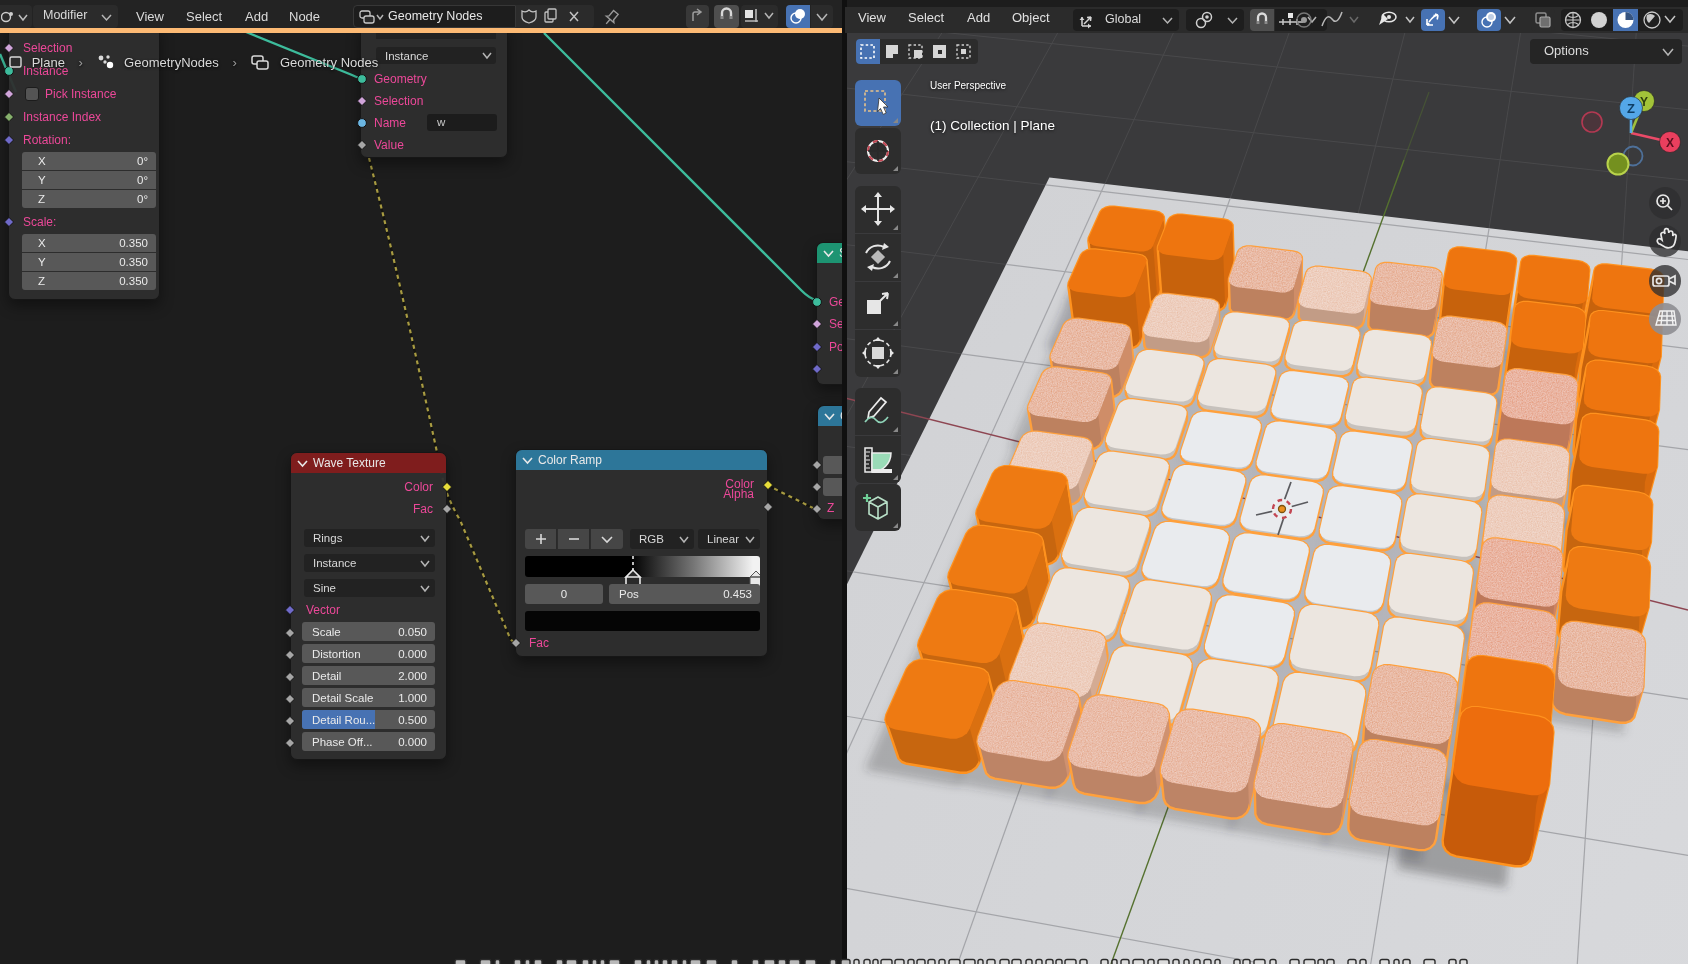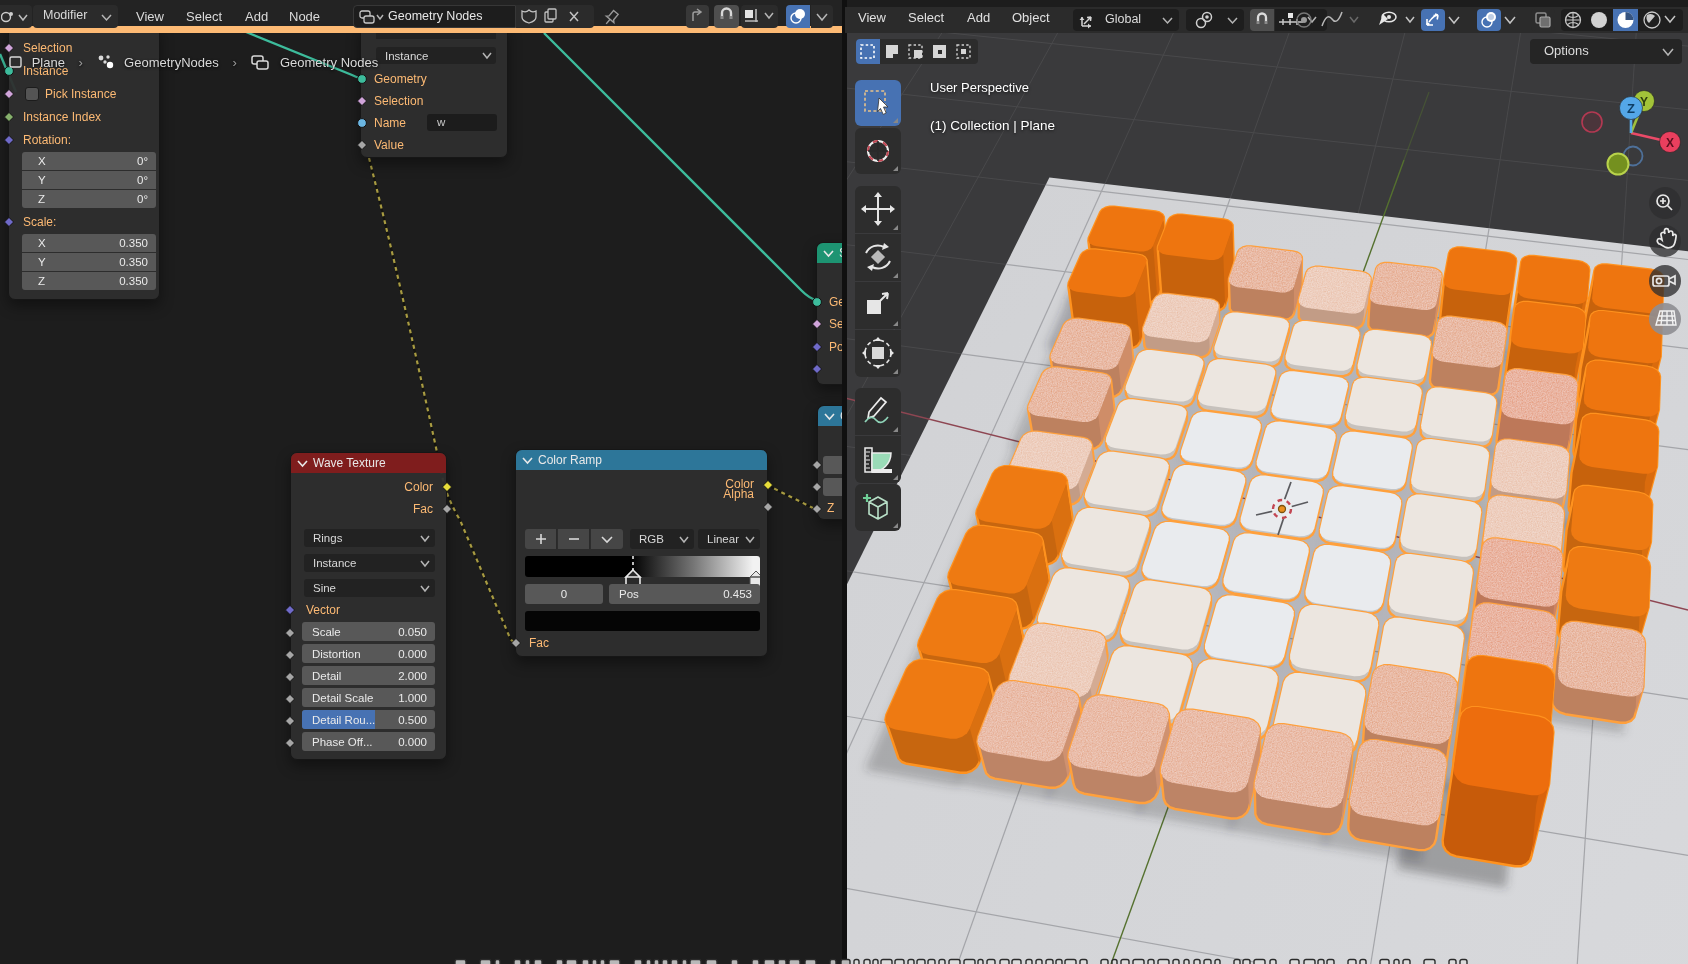--- a/index.html
+++ b/index.html
@@ -1,21 +1,21 @@
 <!DOCTYPE html>
 <html><head><meta charset="utf-8">
 <style>
 *{margin:0;padding:0;box-sizing:border-box}
 html,body{width:1688px;height:964px;overflow:hidden;background:#1d1d1d;font-family:"Liberation Sans",sans-serif;}
 .abs{position:absolute}
 #page{position:relative;width:1688px;height:964px;overflow:hidden}
 .hdrtxt{color:#dadada;font-size:13px;line-height:33px}
 .node{position:absolute;background:#2e2e2ef2;border:1px solid #161616;border-radius:7px;box-shadow:0 6px 14px rgba(0,0,0,0.4)}
 .nhead{position:absolute;left:0;right:0;top:0;height:20px;border-radius:6px 6px 0 0;color:#e8e8e8;font-size:12px;line-height:20px}
-.nrow{position:absolute;color:#fdba74;font-size:12px}
+.nrow{position:absolute;color:#ec4899;font-size:12px}
 .slider{position:absolute;background:#585858;border-radius:3px;color:#eaeaea;font-size:11.5px;overflow:hidden}
 .slider .lab{position:absolute;left:10px;top:50%;transform:translateY(-50%)}
 .slider .val{position:absolute;right:8px;top:50%;transform:translateY(-50%)}
 .drop{position:absolute;background:#222222;border-radius:3px;color:#d8d8d8;font-size:11.5px}
 .drop .lab{position:absolute;left:9px;top:50%;transform:translateY(-50%)}
 </style></head><body>
 <div id="page">
 
 <div class="abs" style="left:0;top:0;width:845px;height:964px;background:#1d1d1d"></div>
 <svg class="abs" style="left:0;top:0" width="845" height="964" viewBox="0 0 845 964">
@@ -239,21 +239,21 @@
 <div class="slider" style="left:5px;top:72px;width:34px;height:18px;border-radius:3px 0 0 3px">
         <span class="val" style="right:6px">Y</span>
       </div>
 <div class="nrow" style="left:9px;top:95px">Z</div>
 </div>
 <svg class="abs" style="left:809px;top:455px" width="17" height="66" viewBox="0 0 17 66">
 <path d="M8 5.4 L12.6 10 L8 14.6 L3.4000000000000004 10 Z" fill="#a6a6a6" stroke="#141414" stroke-width="1"></path>
       <path d="M8 27.4 L12.6 32 L8 36.6 L3.4000000000000004 32 Z" fill="#a6a6a6" stroke="#141414" stroke-width="1"></path>
       <path d="M8 49.4 L12.6 54 L8 58.6 L3.4000000000000004 54 Z" fill="#a6a6a6" stroke="#141414" stroke-width="1"></path>
 </svg>
-<div class="abs" style="left:0;top:0;width:845px;height:33px;background:#232323;border-bottom:7px solid #fdba74">
+<div class="abs" style="left:0;top:0;width:845px;height:33px;background:#232323;border-bottom:5px solid #fdba74">
 <div class="abs" style="left:-14px;top:5px;width:46px;height:23px;background:#2b2b2b;border-radius:4px"></div>
 <svg class="abs" style="left:1px;top:9px" width="30" height="16">
         <circle cx="5" cy="8" r="4.5" fill="none" stroke="#cdcdcd" stroke-width="1.4"></circle>
         <circle cx="10" cy="5" r="2" fill="#cdcdcd"></circle>
         <path d="M18,6 L22,11 L26,6" fill="none" stroke="#bdbdbd" stroke-width="1.5"></path>
       </svg>
 <div class="abs" style="left:33px;top:5px;width:85px;height:23px;background:#2b2b2b;border-radius:4px">
 <span style="position:absolute;left:10px;top:3px;color:#dadada;font-size:12.5px">Modifier</span>
 <svg class="abs" style="right:6px;top:8px" width="11" height="9">
           <path d="M1,2 L5.5,7 L10,2" fill="none" stroke="#b5b5b5" stroke-width="1.5"></path>
@@ -943,21 +943,21 @@
         <rect x="5" y="6" width="13" height="13" fill="none" stroke="#cfcfcf" stroke-width="1.4" stroke-dasharray="2.4 2.2"></rect>
         <rect x="9" y="10" width="5" height="5" fill="#d6d6d6"></rect>
       </svg>
 </div>
 <div class="abs" style="left:1530px;top:39px;width:152px;height:25px;background:#252525;border-radius:4px">
 <span class="abs" style="left:14px;top:4px;color:#dcdcdc;font-size:13px">Options</span>
 <svg class="abs" style="right:8px;top:8px" width="12" height="10">
         <path d="M1,2 L6,8 L11,2" fill="none" stroke="#b5b5b5" stroke-width="1.5"></path>
       </svg>
 </div>
-<div class="abs" style="left:930px;top:80px;color:#fff;font-size:13px;text-shadow:0 1px 3px rgba(0,0,0,0.7)">User Perspective</div>
+<div class="abs" style="left:930px;top:80px;color:#fff;font-size:10px;text-shadow:0 1px 3px rgba(0,0,0,0.7)">User Perspective</div>
 <div class="abs" style="left:930px;top:118px;color:#fff;font-size:13.5px;text-shadow:0 1px 3px rgba(0,0,0,0.7)">(1) Collection | Plane</div>
 <div class="abs" style="left:855px;top:80px;width:46px;height:46px;background:#4772b3;border-radius:6px"><svg width="46" height="46">
         <rect x="10" y="11" width="20" height="20" fill="none" stroke="#e8c28a" stroke-width="1.6" stroke-dasharray="3 2.4"></rect>
         <path d="M24,18 l9,9 -4.5,0 2.7,6 -3,1.4 -2.7,-6 -3,3.3 Z" fill="#fff" stroke="#333" stroke-width="0.8"></path>
       </svg><div class="abs" style="right:3px;bottom:3px;width:0;height:0;border-left:5px solid transparent;border-bottom:5px solid #888"></div></div>
     <div class="abs" style="left:855px;top:128px;width:46px;height:46px;background:#2d2d2d;border-radius:6px"><svg width="46" height="46">
         <circle cx="23" cy="23" r="10" fill="none" stroke="#f0f0f0" stroke-width="2"></circle>
         <circle cx="23" cy="23" r="10" fill="none" stroke="#c24653" stroke-width="2" stroke-dasharray="5.2 5.2"></circle>
         <path d="M23,13 v20 M13,23 h20" stroke="#2a2a2a" stroke-width="1.6"></path>
       </svg><div class="abs" style="right:3px;bottom:3px;width:0;height:0;border-left:5px solid transparent;border-bottom:5px solid #888"></div></div>

